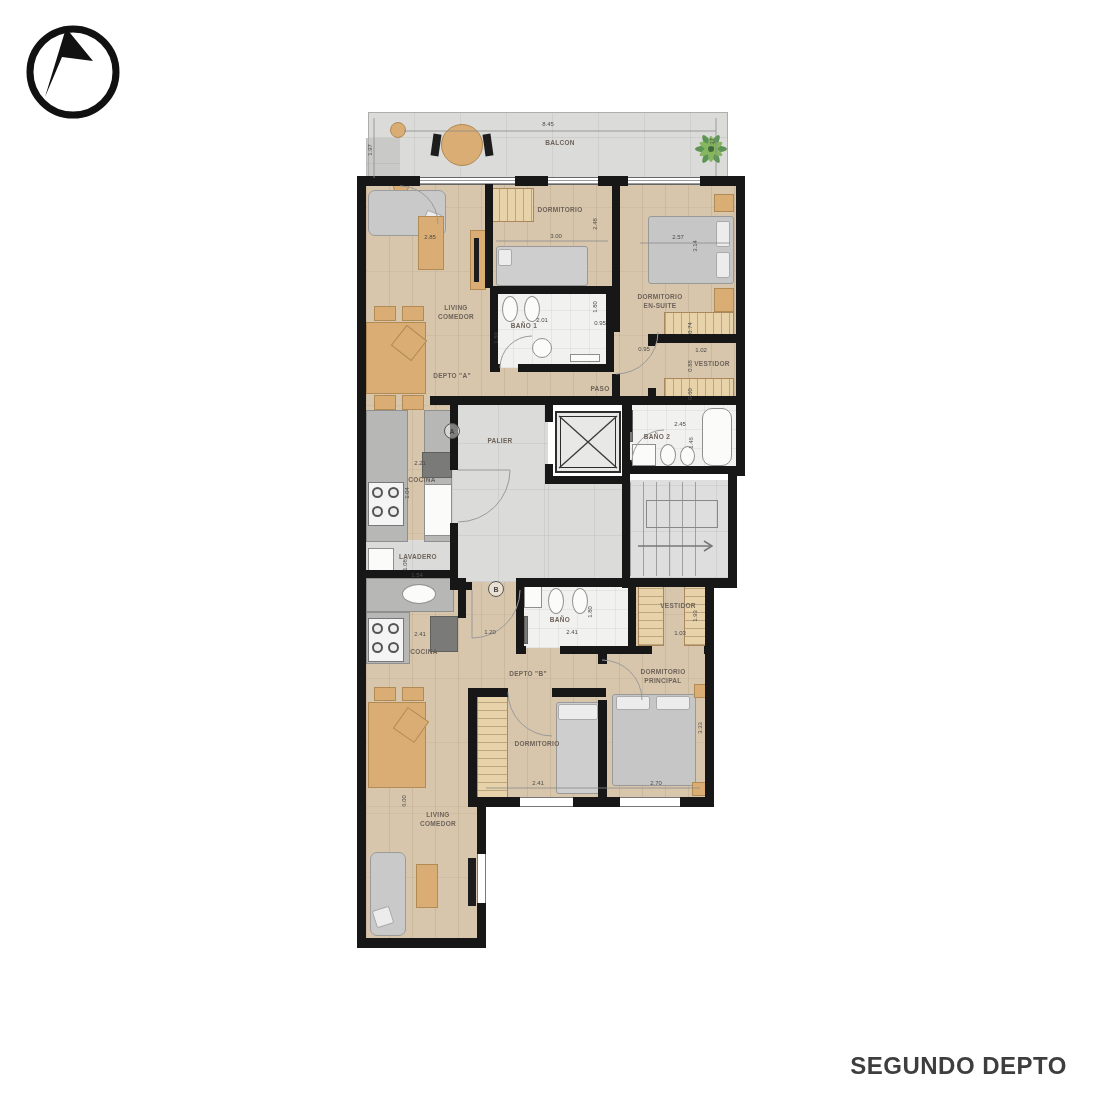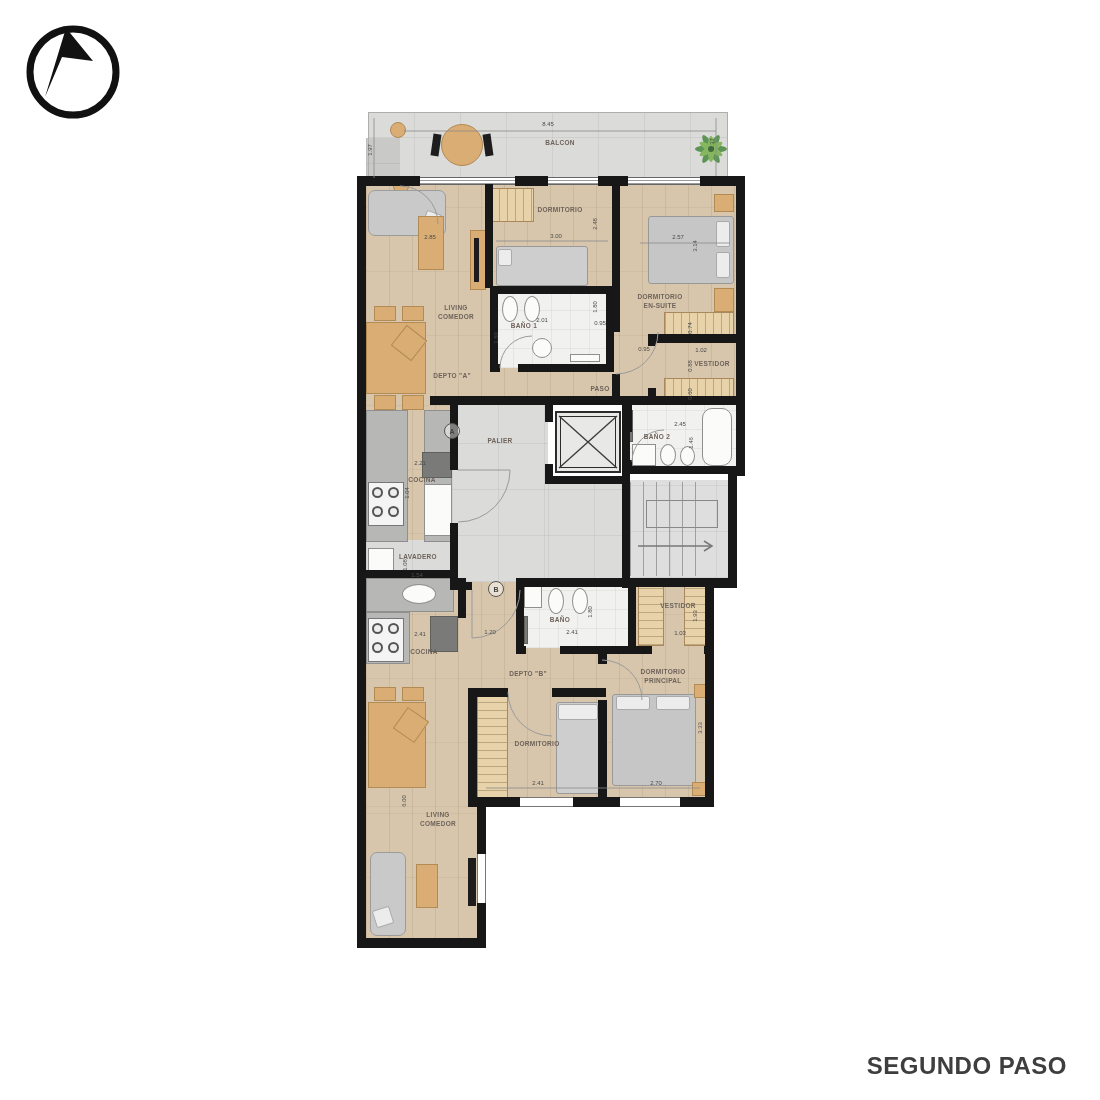--- a/index.html
+++ b/index.html
@@ -321,13 +321,13 @@
 <div class="a dim" style="left:490px;top:632px">1.20</div>
 <div class="a dim" style="left:572px;top:632px">2.41</div>
 <div class="a dim dimv" style="left:590px;top:612px">1.80</div>
 <div class="a dim" style="left:680px;top:633px">1.03</div>
 <div class="a dim dimv" style="left:695px;top:616px">1.93</div>
 <div class="a dim dimv" style="left:700px;top:728px">3.33</div>
 <div class="a dim" style="left:656px;top:783px">2.70</div>
 <div class="a dim" style="left:538px;top:783px">2.41</div>
 <div class="a dim dimv" style="left:404px;top:801px">6.00</div>
 
-<div class="a title" style="right:33px;top:1052px">SEGUNDO PASO</div>
+<div class="a title" style="right:33px;top:1052px">SEGUNDO DEPTO</div>
 
 </body></html>

